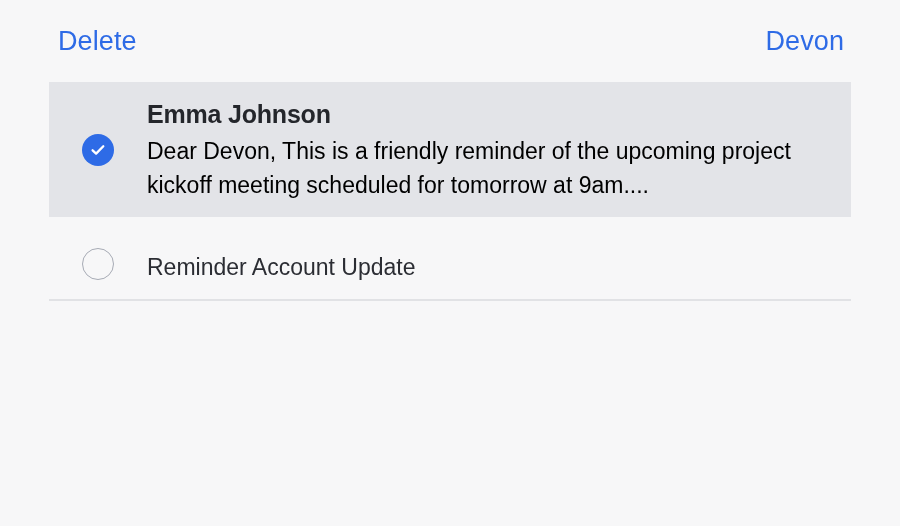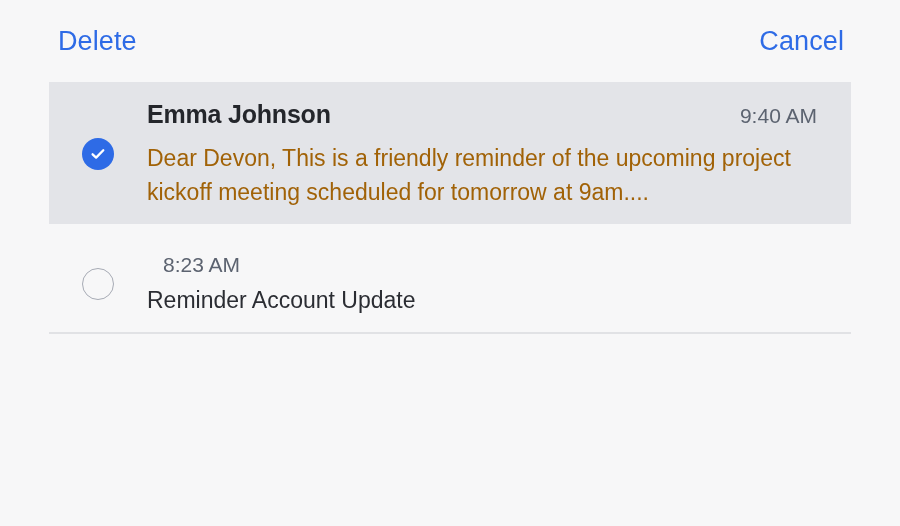--- a/index.html
+++ b/index.html
@@ -128,71 +128,69 @@
     font-size: 23px;
     color: #2b2d33;
     line-height: 1.42;
     margin-top: 6px;
     white-space: nowrap;
     overflow: hidden;
     text-overflow: ellipsis;
   }
   .email-preview {
     font-size: 23px;
-    color: #a16207;
+    color: #000000;
     line-height: 1.45;
-    margin-top: 12px;
+    margin-top: 5px;
     max-width: 660px;
   }
 
   
   .list-divider {
     height: 2px;
     background: #e1e2e5;
     margin: 0 49px;
   }
   .spacer-gap {
     height: 11px;
   }
 </style>
 </head>
 <body>
 
 <div class="action-bar">
   <button class="action-btn">Delete</button>
-  <button class="action-btn">Cancel</button>
+  <button class="action-btn">Devon</button>
 </div>
 
 <div class="email-list">
 
   <div class="email-row selected">
     <div class="check-col">
       <span class="checkbox checked">
         <svg width="18" height="18" viewBox="0 0 18 18" aria-hidden="true">
           <path d="M3.6 9.3 L7.1 12.6 L14.3 5.2" fill="none" stroke="#ffffff" stroke-width="2.3" stroke-linecap="round" stroke-linejoin="round"></path>
         </svg>
       </span>
     </div>
     <div class="email-content">
       <div class="email-topline">
         <div class="email-sender">Emma Johnson</div>
-        <div class="email-time">9:40 AM</div>
       </div>
       <div class="email-preview">Dear Devon, This is a friendly reminder of the upcoming project kickoff meeting scheduled for tomorrow at 9am....</div>
     </div>
   </div>
 
   <div class="spacer-gap"></div>
 
   <div class="email-row">
     <div class="check-col">
       <span class="checkbox unchecked"></span>
     </div>
     <div class="email-content">
       <div class="email-topline">
-        <div class="email-time">8:23 AM</div>
       </div>
       <div class="email-subject">Reminder Account Update</div>
     </div>
   </div>
 
   <div class="list-divider"></div>
 </div>
 
 </body></html>

